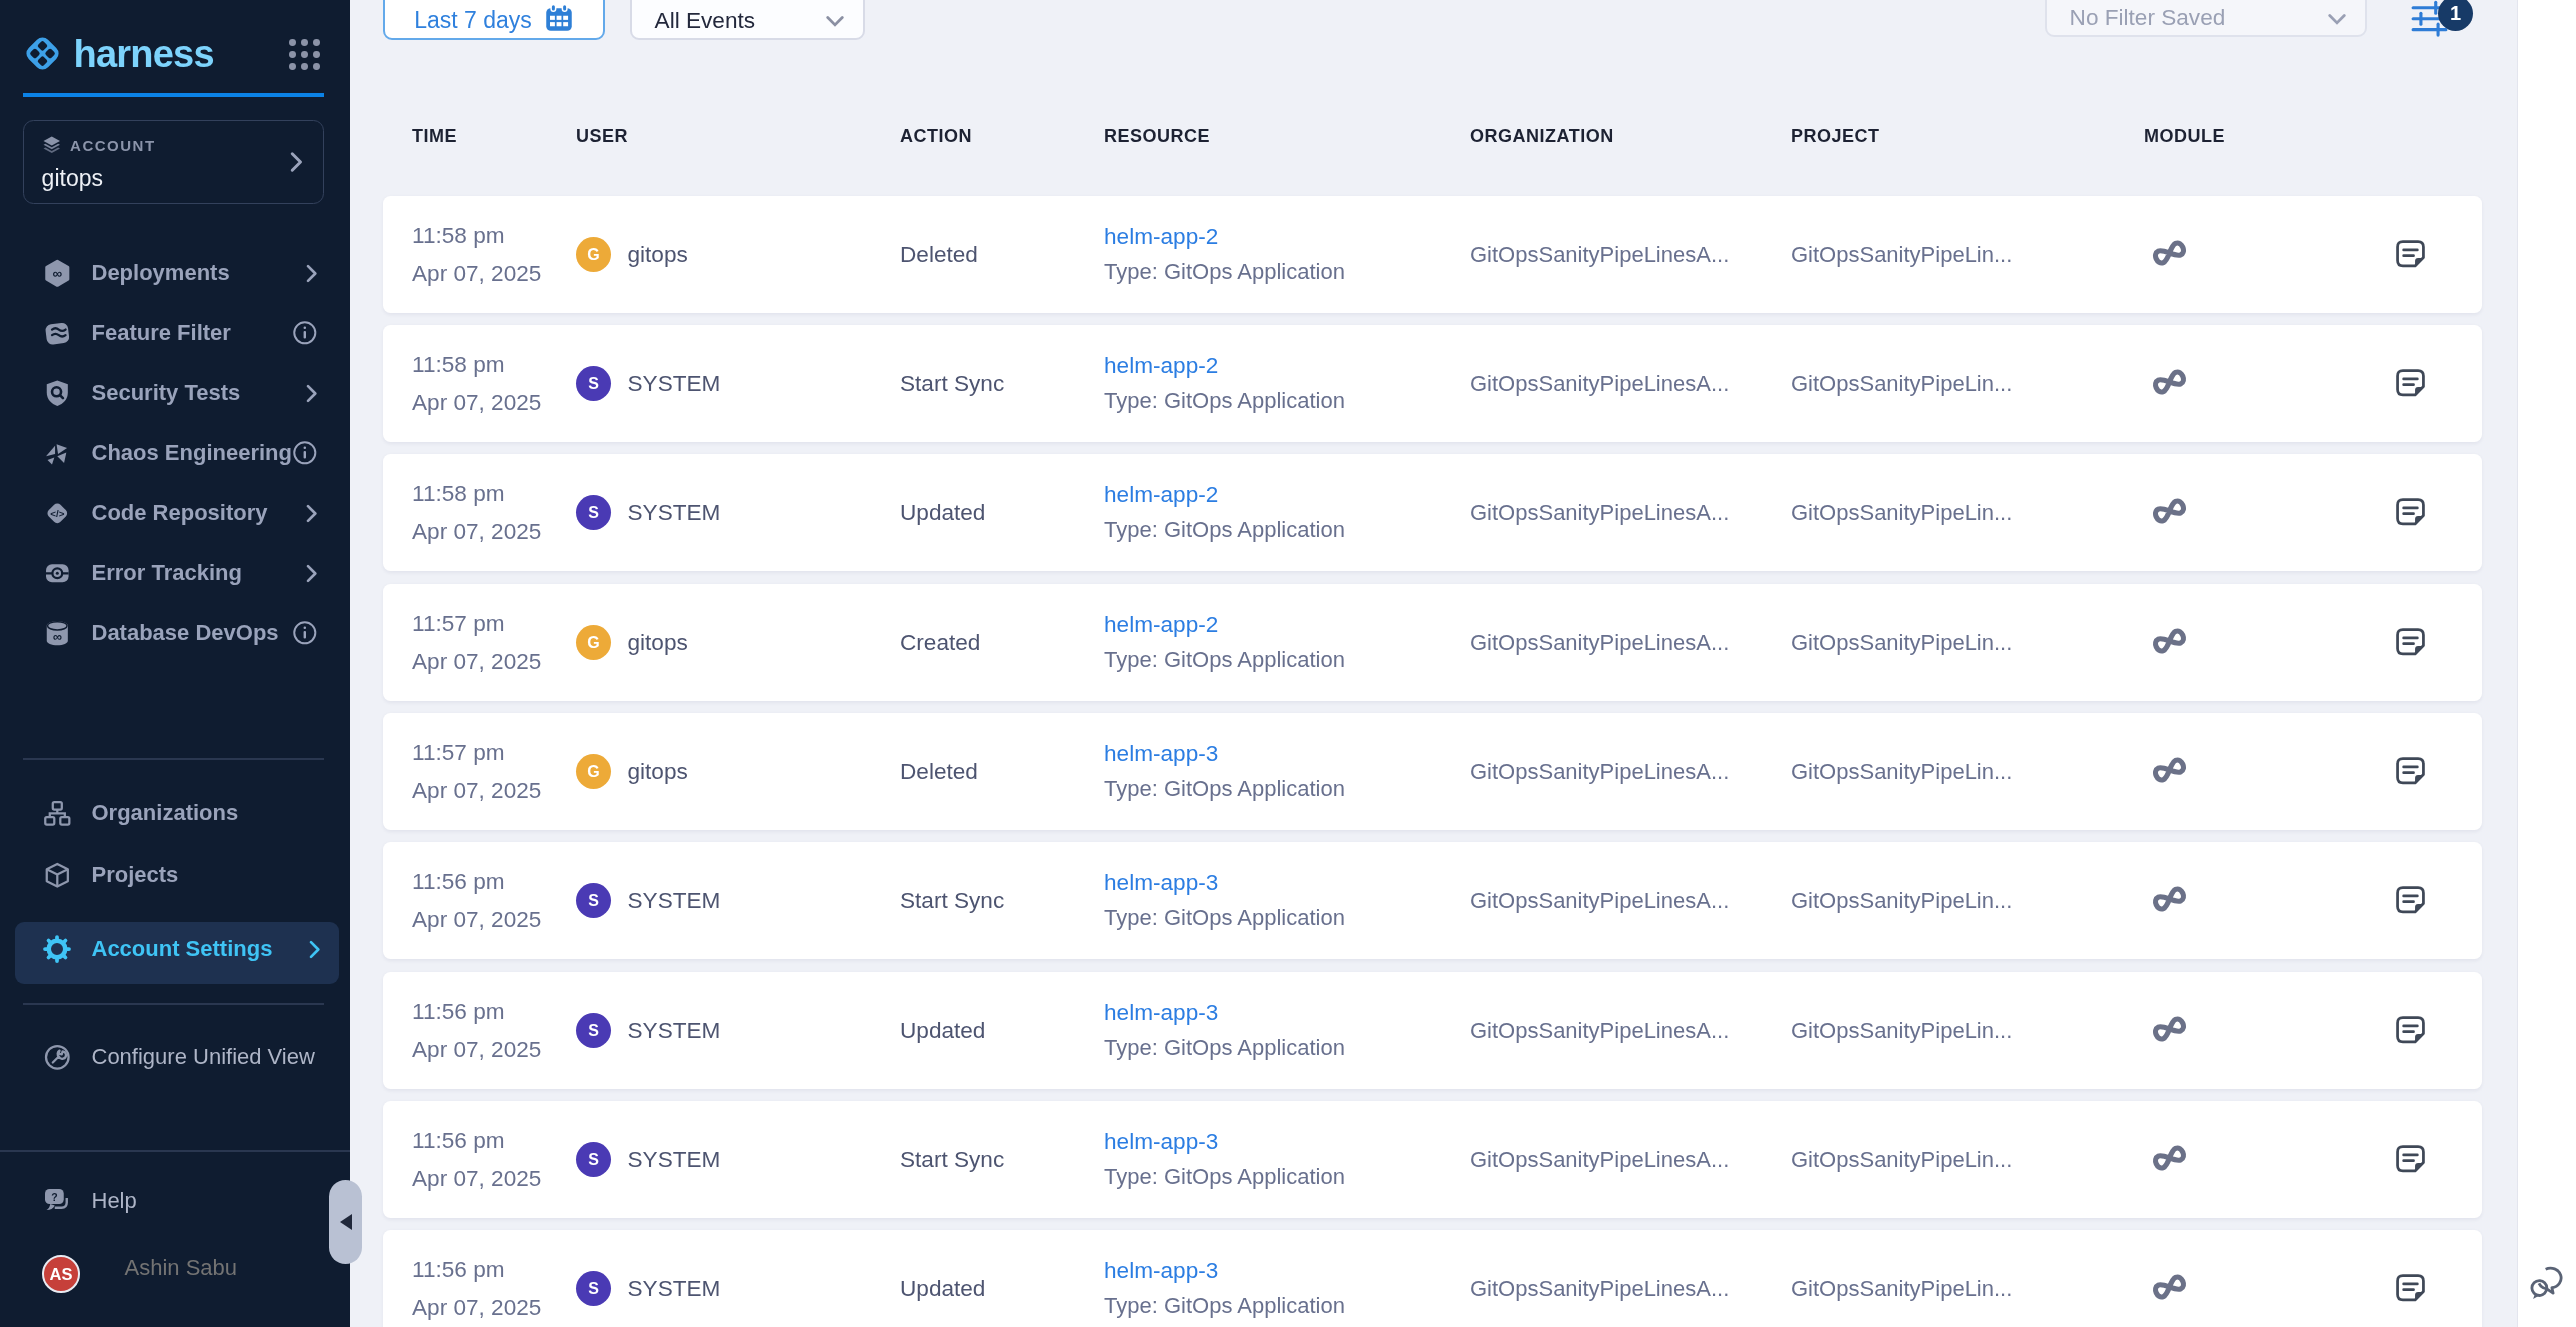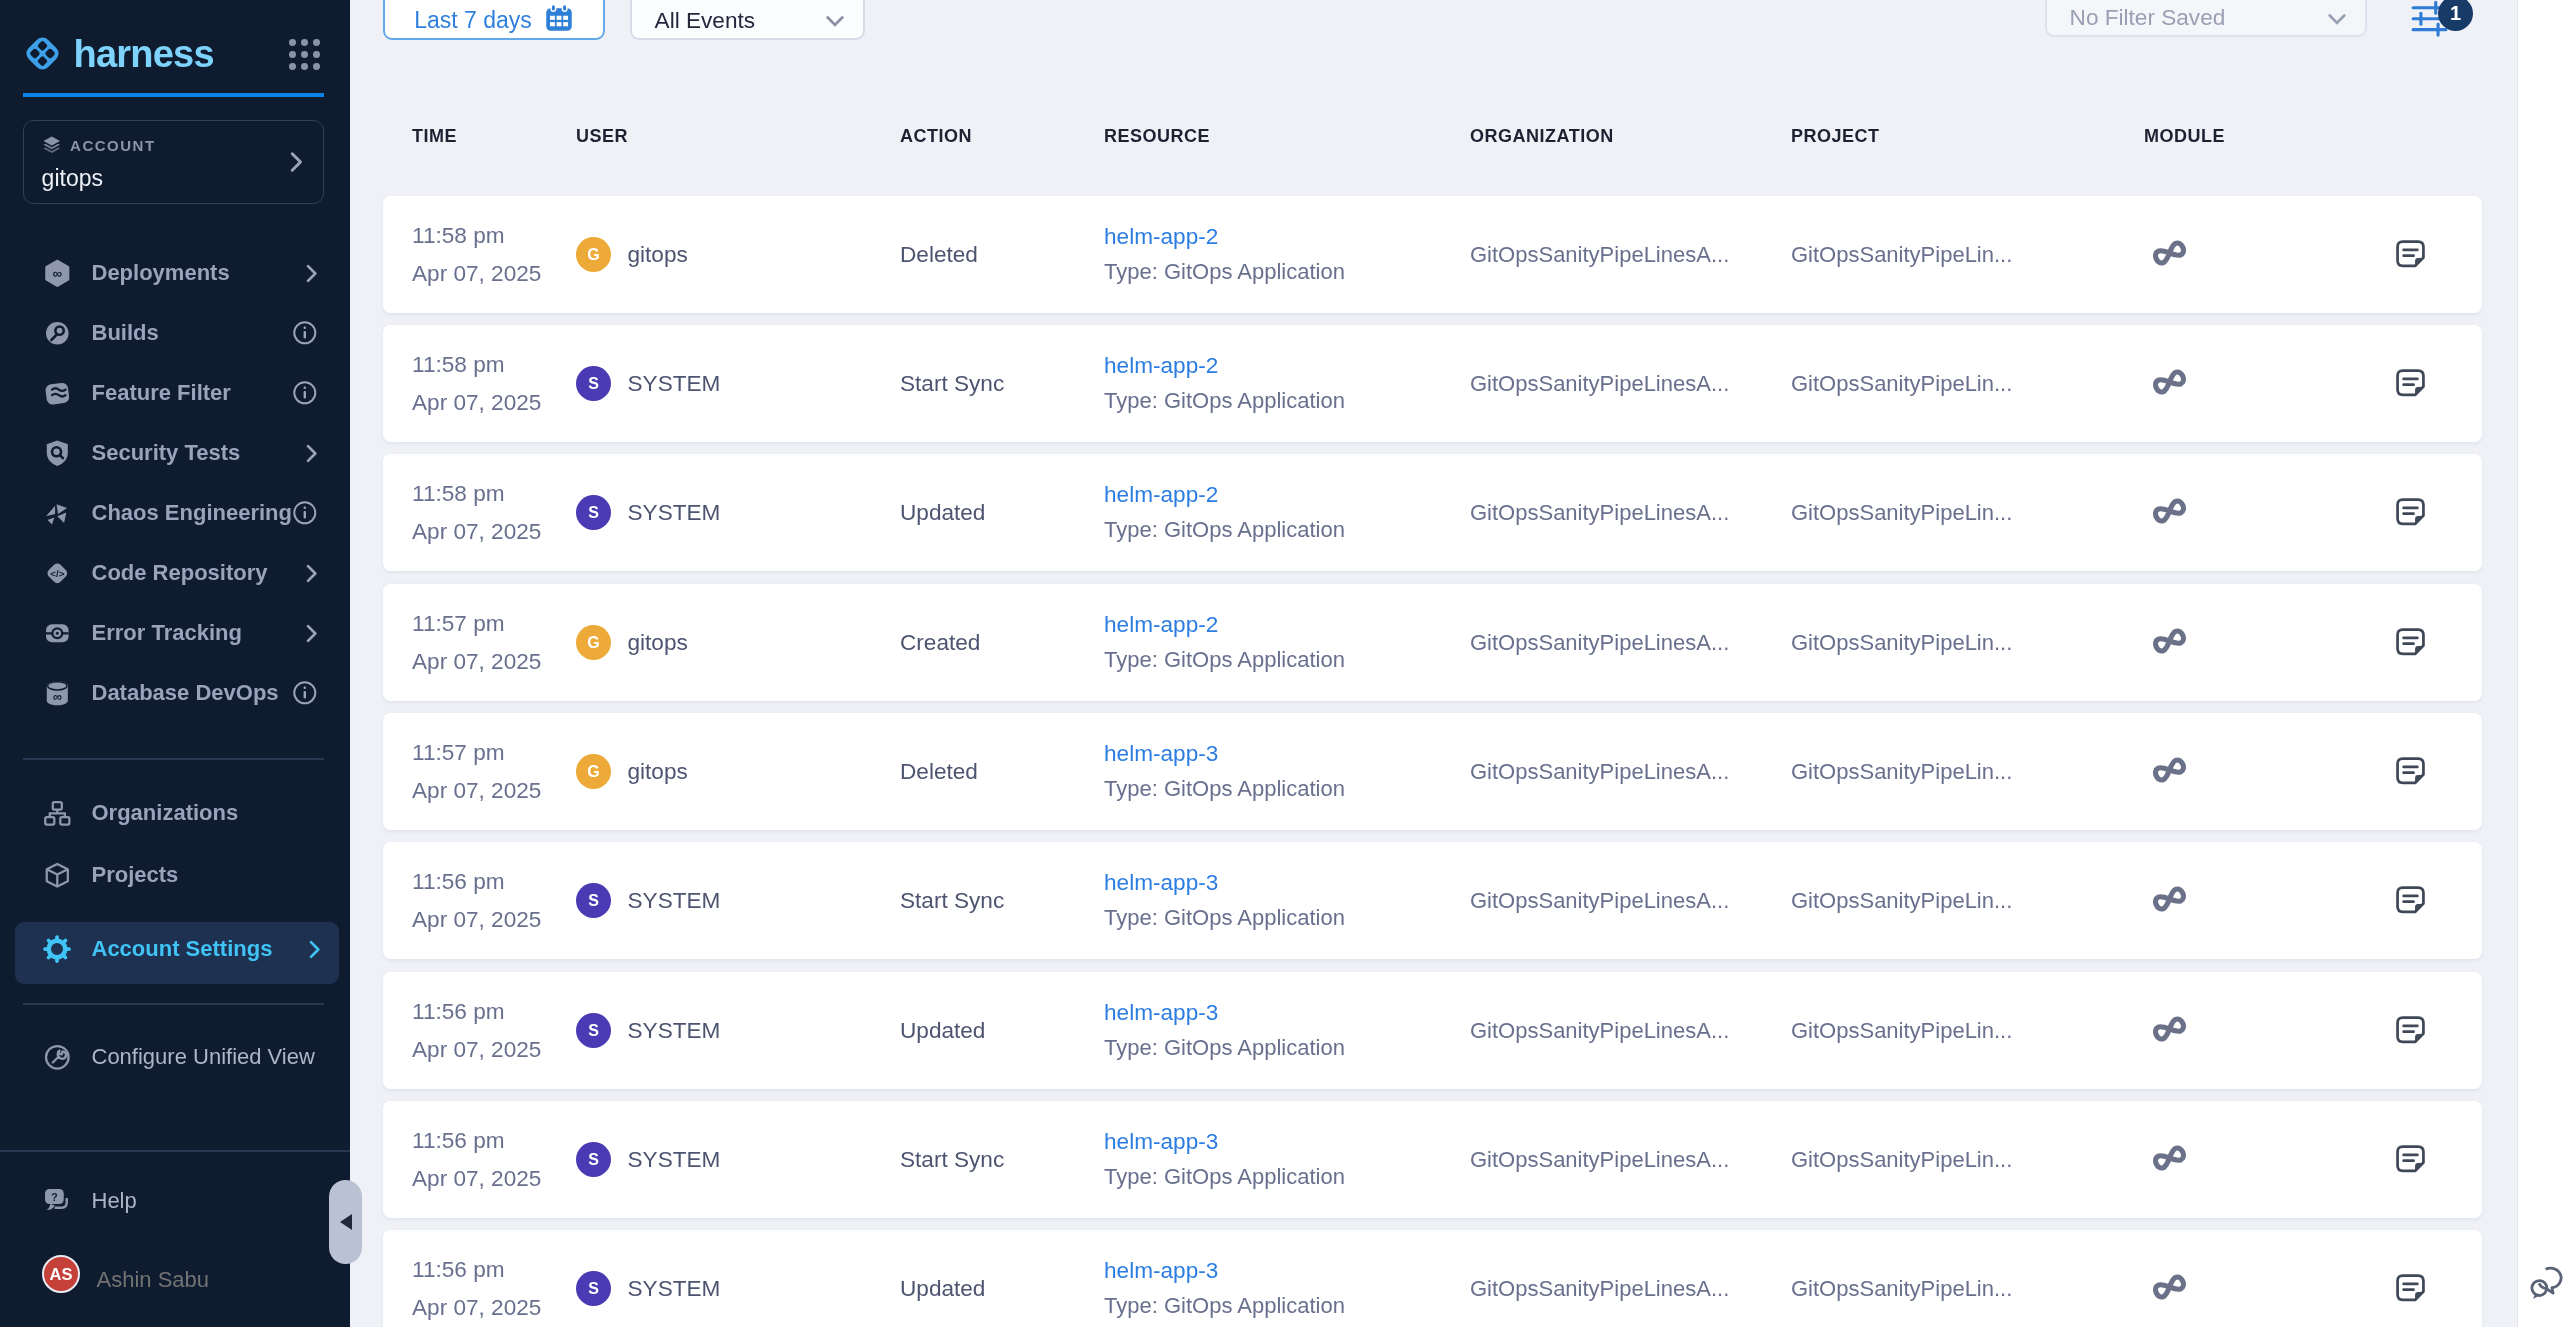--- a/index.html
+++ b/index.html
@@ -31,21 +31,21 @@
   .nav-item.active .nav-label, .nav-item.active .icon-slot, .nav-item.active .trail { color:#3fc4f5; }
 
   .sb-divider { position:absolute; left:22.6px; width:301px; height:1.5px; background:#2a3750; }
   .sb-divider.full { left:0; width:350px; }
 
   .config-item { position:absolute; top:1027px; }
   .config-item .nav-label { color:#aeb5c7; font-weight:400; }
   .help-item { position:absolute; top:1171px; }
   .help-item .nav-label { color:#aeb5c7; font-weight:400; }
 
-  .user-row { position:absolute; top:1255px; left:42px; display:flex; align-items:flex-end; cursor:pointer; }
+  .user-row { position:absolute; top:1255px; left:42px; display:flex; align-items:flex-start; cursor:pointer;gap:28px; }
   .user-avatar { width:38px; height:38px; border-radius:50%; background:#c6403a; border:2.3px solid #e8ebf2; color:#fff; font-size:16.5px; font-weight:bold; display:flex; align-items:center; justify-content:center; }
   .user-name { margin-left:16.5px; color:#737373; font-size:22px; }
 
   .collapse-handle { position:absolute; left:329px; top:1180px; width:33px; height:84px; background:#b9c1d3; border-radius:16.5px; z-index:3; display:flex; align-items:center; justify-content:center; cursor:pointer; }
   .collapse-handle i { width:0; height:0; border-top:8.3px solid transparent; border-bottom:8.3px solid transparent; border-right:12px solid #20283a; }
 
   
   .main { position:absolute; left:350px; top:0; width:2226px; height:1327px; }
 
   .btn-pill { position:absolute; border-radius:9px; display:flex; align-items:center; cursor:pointer; }
@@ -136,37 +136,20 @@
           </svg>
         </span>
     <span class="nav-label">Deployments</span>
     <span class="trail">
           <svg width="12" height="21" viewBox="0 0 18 30">
             <path d="M3 4 L14 15 L3 26" fill="none" stroke="currentColor" stroke-width="4" stroke-linecap="round" stroke-linejoin="round"></path>
           </svg>
         </span>
   </div>
 
-  <div class="nav-item">
-    <span class="icon-slot">
-          <svg width="28.6" height="28.6" viewBox="0 0 38 38">
-            <circle cx="19" cy="19" r="15" fill="currentColor"></circle>
-            <circle cx="22" cy="15.5" r="5.5" fill="none" stroke="#0f1c30" stroke-width="3.5"></circle>
-            <path d="M18 21 L11 28" stroke="#0f1c30" stroke-width="3.5" stroke-linecap="round"></path>
-          </svg>
-        </span>
-    <span class="nav-label">Builds</span>
-    <span class="trail">
-          <svg width="25.6" height="25.6" viewBox="0 0 34 34">
-            <circle cx="17" cy="17" r="14" fill="none" stroke="currentColor" stroke-width="2.6"></circle>
-            <rect x="15.4" y="14.5" width="3.2" height="10" rx="1.4" fill="currentColor"></rect>
-            <rect x="15.4" y="8.5" width="3.2" height="3.6" rx="1.4" fill="currentColor"></rect>
-          </svg>
-        </span>
-  </div>
 
   <div class="nav-item">
     <span class="icon-slot">
           <svg width="28.6" height="28.6" viewBox="0 0 38 38">
             <rect x="4" y="6" width="30" height="27" rx="8" fill="currentColor" transform="rotate(-7 19 19)"></rect>
             <path d="M12 14 q4.5 -3.5 9 0 t9 0 M12 21.5 q4.5 -3.5 9 0 t9 0" stroke="#0f1c30" stroke-width="3" fill="none" stroke-linecap="round"></path>
           </svg>
         </span>
     <span class="nav-label">Feature Filter</span>
     <span class="trail">

